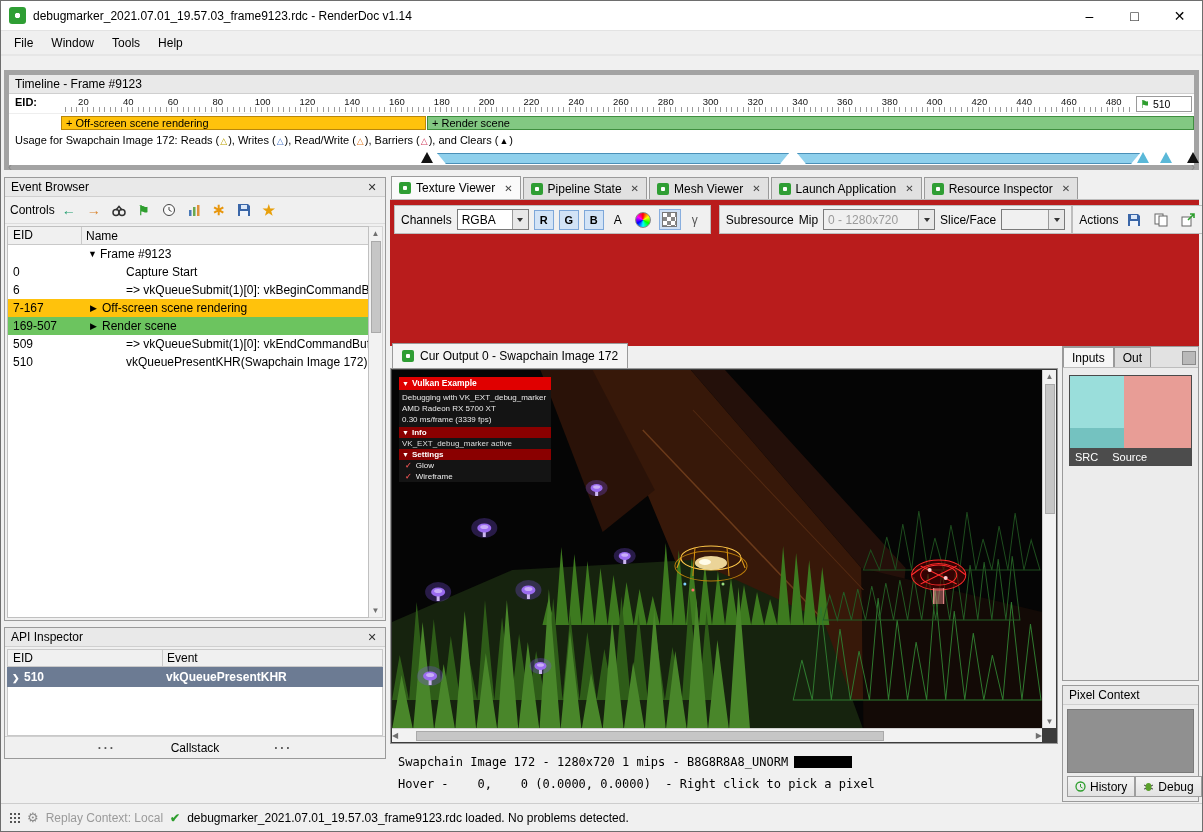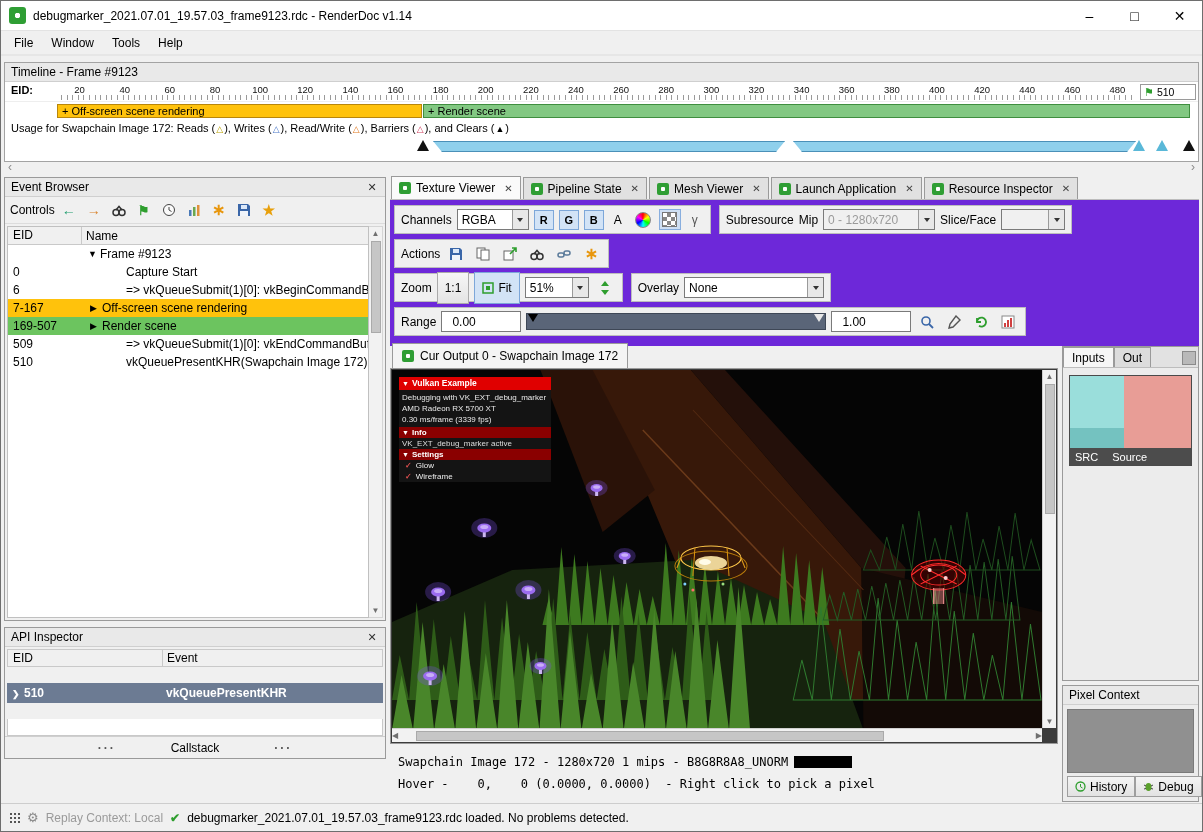--- a/index.html
+++ b/index.html
@@ -10,21 +10,21 @@
   
   .titlebar{position:absolute;top:0;left:0;right:0;height:30px;background:#fff;display:flex;align-items:center;padding-left:8px;border-bottom:1px solid #e3e3e3}
   .app-ico{width:17px;height:17px;border-radius:3px;background:radial-gradient(circle at 50% 50%,#fff 0 2.5px,#2f9e34 3px);margin-right:7px;flex:0 0 auto}
   .title-text{flex:1;font-size:12px}
   .win-btn{width:45px;height:30px;display:flex;align-items:center;justify-content:center;font-size:14px}
   .menubar{position:absolute;top:30px;left:0;right:0;height:25px;background:#f0f0f0;display:flex;align-items:center;padding-left:4px;border-bottom:2px solid #e6e6e6}
   .menu-item{padding:3px 9px}
   
   .dock-title{height:19px;background:#e9e9e9;border-bottom:1px solid #cfcfcf;display:flex;align-items:center;justify-content:space-between;padding:0 5px 0 6px;font-size:12px}
   .dock-close{font-size:11px;color:#333;width:16px;text-align:center}
-  .timeline{position:absolute;top:61px;left:3px;right:3px;height:100px;background:#fff;border:1px solid #a3a3a3}
+  .timeline{position:absolute;top:69px;left:3px;right:3px;height:100px;background:#fff;border:5px solid #a3a3a3}
   .tl-ruler{position:relative;display:flex;align-items:flex-start;height:20px;background:#fff;border-bottom:1px solid #eee;padding-top:2px}
   .tl-ruler::after{content:"";position:absolute;left:56px;right:62px;bottom:1px;height:5px;
       background:repeating-linear-gradient(90deg,#9a9a9a 0 1px,transparent 1px 5.6px)}
   .tl-eid{width:52px;padding-left:6px;font-size:11px;font-weight:bold}
   .tl-ticks{flex:1;display:flex}
   .tick{flex:1;font-size:9.5px;text-align:center;color:#111}
   .tl-cur{width:56px;display:flex;align-items:center;gap:3px;border:1px solid #9a9a9a;background:#fff;font-size:10.5px;padding:0 3px;height:16px;margin-right:2px}
   .flag{color:#2e9e2e;font-size:11px}
   .tl-bars{position:relative;height:17px;margin-top:1px}
   .tl-bar{position:absolute;top:1px;height:14px;font-size:11px;line-height:12px;padding:0 4px;border:1px solid;white-space:nowrap;overflow:hidden}
@@ -70,21 +70,21 @@
   .api-white{flex:1;background:#fff;border:1px solid #c9c9c9;border-top:none;margin:0 2px}
   .cs-footer{height:22px;display:flex;align-items:center;justify-content:center;gap:55px;border-top:1px solid #cfcfcf;background:#f0f0f0}
   .dots{color:#555;font-weight:bold;letter-spacing:2px}
   
   .rp{position:absolute;top:176px;left:389px;right:3px;bottom:29px;display:flex;flex-direction:column}
   .tabbar{height:23px;display:flex;align-items:flex-end;gap:2px;padding-left:1px;border-bottom:1px solid #bcbcbc}
   .tab{height:22px;display:flex;align-items:center;gap:5px;padding:0 7px;border:1px solid #9a9a9a;border-bottom:none;background:#e1e1e1;white-space:nowrap}
   .tab.active{background:#fafafa;height:23px}
   .tab-ico{width:12px;height:12px;border-radius:2px;background:radial-gradient(circle at 50% 50%,#fff 0 2px,#2f9e34 2.5px);flex:0 0 auto}
   .tab-close{font-size:10px;color:#444;margin-left:4px}
-  .toolbars{height:146px;background:#6d28d9;padding:5px 4px 0 4px;display:flex;flex-direction:column;gap:5px}
+  .toolbars{height:146px;background:#b91c1c;padding:5px 4px 0 4px;display:flex;}
   .trow{display:flex;gap:8px}
   .group{display:flex;align-items:center;gap:5px;border:1px solid #bdbdbd;background:#f0f0f0;padding:2px 6px;height:29px}
   .combo{position:relative;background:#fff;border:1px solid #7a7a7a;height:21px;display:flex;align-items:center;padding:0 20px 0 4px;font-size:12px;white-space:nowrap}
   .combo .dd{position:absolute;right:0;top:0;bottom:0;width:16px;background:#e8e8e8;border-left:1px solid #9a9a9a;display:flex;align-items:center;justify-content:center}
   .combo .dd i{width:0;height:0;border-left:3.5px solid transparent;border-right:3.5px solid transparent;border-top:4.5px solid #333}
   .combo.disabled{background:#f0f0f0;color:#9a9a9a}
   .w88{width:72px}.w108{width:112px}.w62{width:64px}.w140{width:140px}
   .chan-btn{min-width:20px;height:20px;display:inline-flex;align-items:center;justify-content:center;font-size:11px;font-weight:bold;border:1px solid #7da7d9;background:#d2e3f6}
   .flat-btn{min-width:18px;height:20px;display:inline-flex;align-items:center;justify-content:center;border:1px solid transparent;color:#555}
   .colorwheel{width:16px;height:16px;border-radius:50%;background:conic-gradient(#f00,#ff0,#0f0,#0ff,#00f,#f0f,#f00);border:1px solid #888}
@@ -350,21 +350,21 @@
 
   <div class="panel api">
     <div class="dock-title">
       <span>API Inspector</span>
       <span class="dock-close">✕</span>
     </div>
     <div class="t-head" style="margin:2px 2px 0 2px;border:1px solid #c9c9c9">
       <span class="c-eid" style="width:155px">EID</span>
       <span class="c-name">Event</span>
     </div>
-    <div class="api-row" style="margin:16px 2px">
+    <div class="api-row" style="margin:0 2px">
       <span class="c-eid"><span class="exp">❯</span><span>510</span></span>
       <span class="c-name">vkQueuePresentKHR</span>
     </div>
     <div class="api-white"></div>
     <div class="cs-footer">
       <span class="dots">···</span>
       <span>Callstack</span>
       <span class="dots">···</span>
     </div>
   </div>

